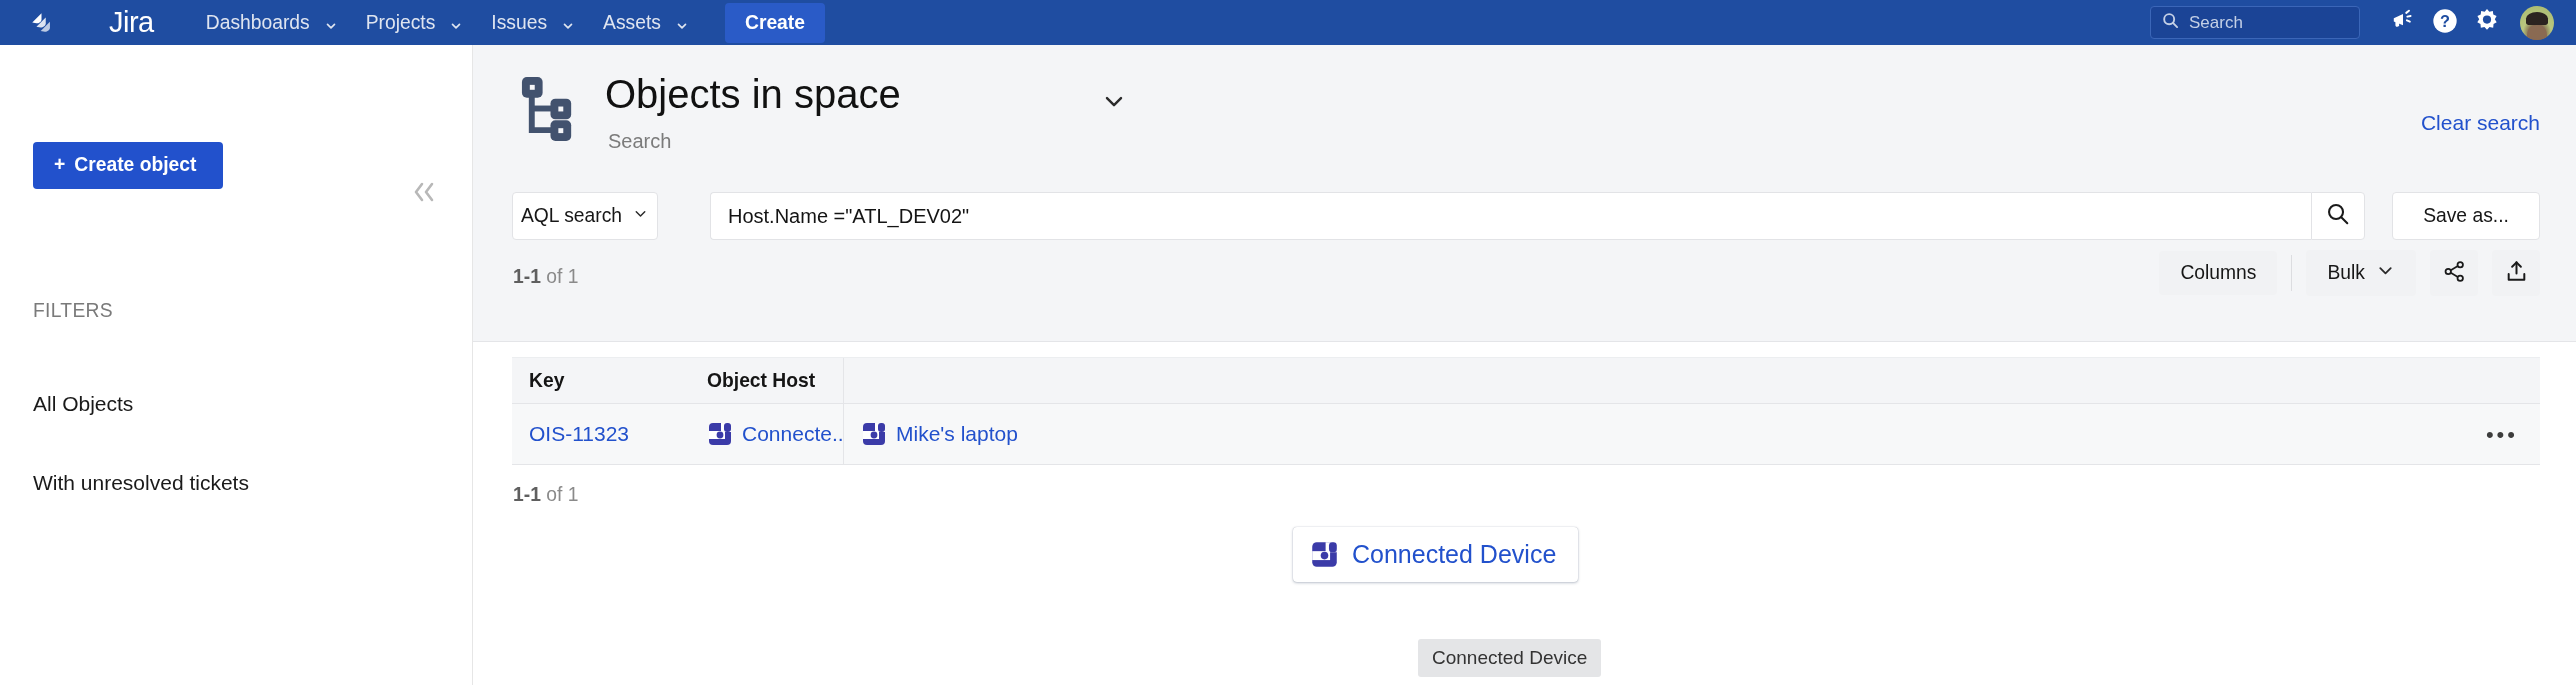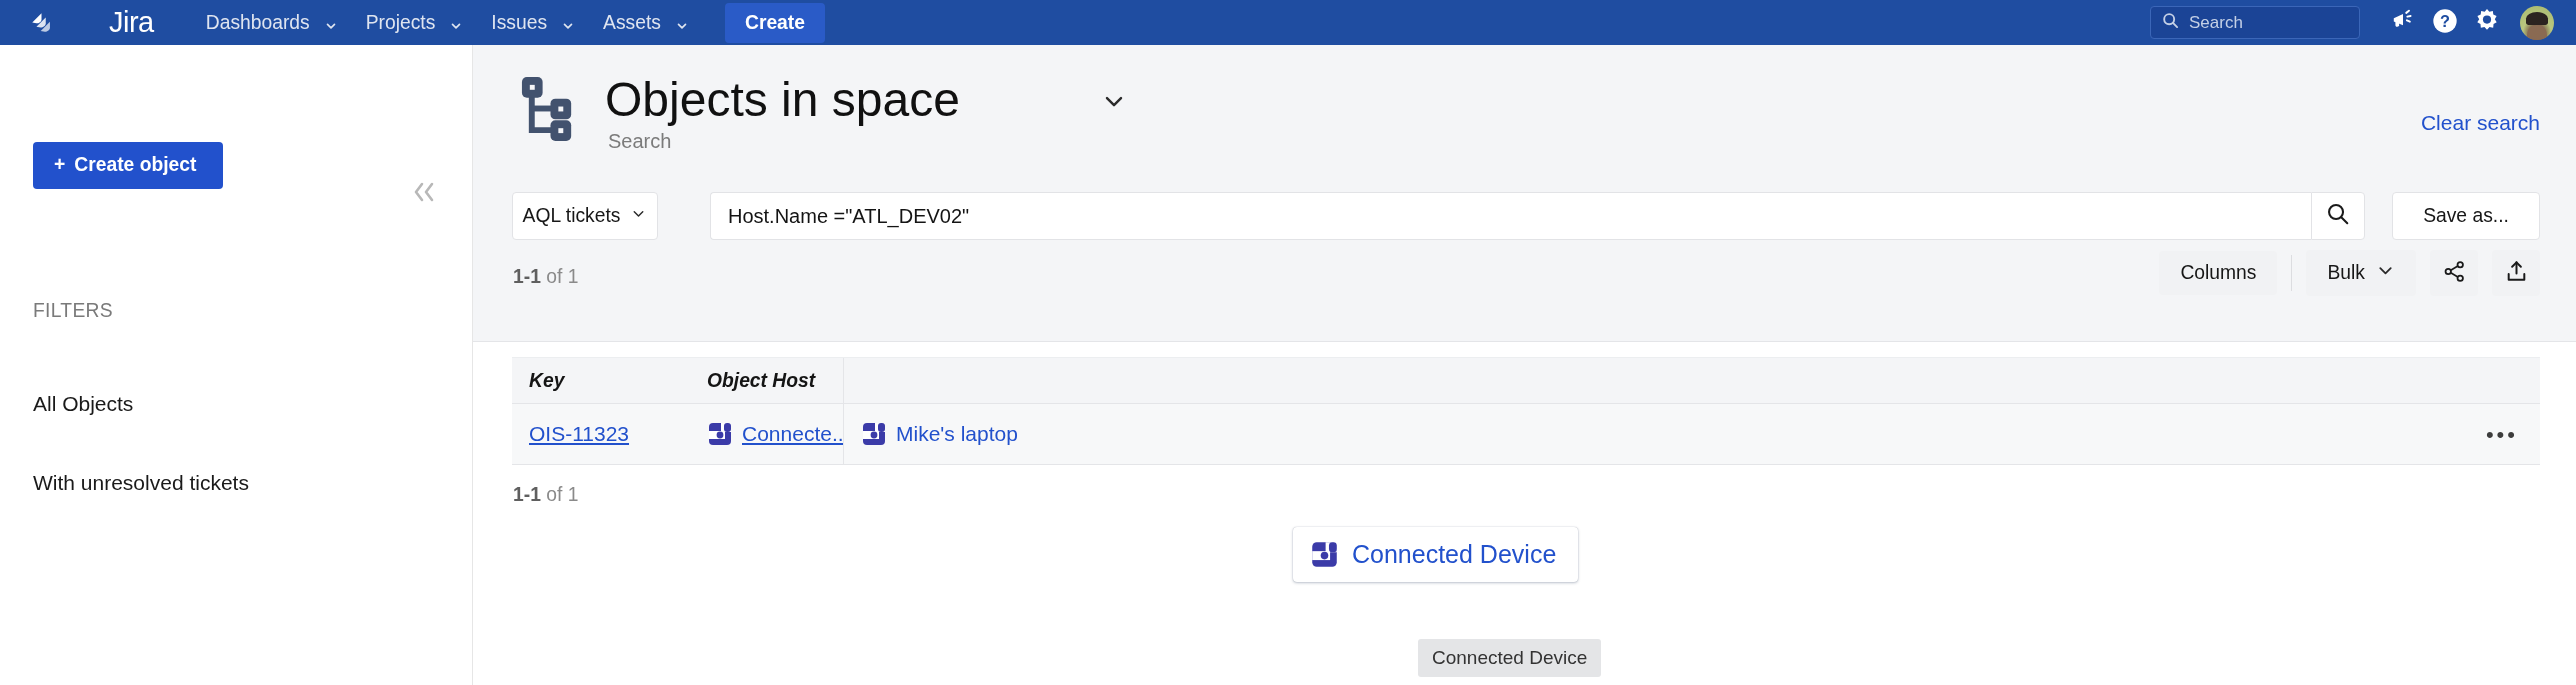--- a/index.html
+++ b/index.html
@@ -94,21 +94,21 @@
   #main { flex:1; position:relative; background:#fff; min-width:0; }
   #main-head {
     background:#f4f5f7; height: 297px; width:100%;
     position:relative; border-bottom:1px solid #e4e5e8;
   }
 
   .schema-icon { position:absolute; left:45px; top: 28px; width:63px; height:71px; }
 
   #page-title {
     position:absolute; left: 132px; top: 27px;
-    font-size: 48px; color:#111; font-weight:400; white-space:nowrap;
+    font-size: 40px; color:#111; font-weight:400; white-space:nowrap;
   }
   #title-caret { position:absolute; left: 627px; top: 42px; cursor:pointer; }
   #page-sub {
     position:absolute; left: 135px; top: 85px;
     color:#7b7b7b; font-size: 20px;
   }
   #clear-search {
     position:absolute; right: 36px; top: 38px;
     color:#2251cc; font-size: 21px; cursor:pointer; white-space:nowrap;margin-top:28px;
   }
@@ -163,31 +163,31 @@
     margin-left: 14px;
   }
 
   
   #table { position:absolute; left:39px; right:36px; top: 312px; }
   .trow { display:flex; align-items:center; }
   #thead {
     height: 47px; background:#f4f5f7; border-bottom:1px solid #e4e5e8;
     border-top:1px solid #eceef0;
   }
-  #thead .cell { font-weight:700; font-size: 19.3px; color:#151515;font-style:italic; }
+  #thead .cell { font-weight:700; font-size: 19.3px; color:#151515; }
   #tbody-row {
     height: 61px; background:#f7f8f9; border-bottom:1px solid #e4e5e8; position:relative;
   }
   .cell { padding-left: 17px; white-space:nowrap; overflow:hidden; flex:none; }
   .col-key { width: 178px; }
   .col-type { width: 154px; border-right:1px solid #e4e5e8; height:100%; display:flex; align-items:center; }
   #thead .col-type { border-right:1px solid #e4e5e8; }
   .col-label { flex:1; display:flex; align-items:center; }
   .link { color:#2251cc; font-size: 21px; }
-  .link-u { text-decoration: underline; cursor:pointer;text-align:center; }
+  .link-u { cursor:pointer;text-align:center; }
   .obj-cell { display:flex; align-items:center; gap: 9px; }
   #row-more {
     position:absolute; right: 22px; top: 50%; transform:translateY(-50%);
     letter-spacing: 3px; color:#3d3d3d; font-size: 22px; cursor:pointer; line-height: 0.5;
   }
   #count-bot {
     position:absolute; left:40px; top: 439px; font-size: 19.3px; color:#8a8a8a;
   }
   #count-bot b { color:#5f5f5f; }
 
@@ -349,21 +349,21 @@
       <div id="title-caret">
         <svg width="28" height="28" viewBox="0 0 24 24">
             <path d="M6 9.5 L12 15.5 L18 9.5" stroke="#2b2b2b" stroke-width="2.1" fill="none" stroke-linecap="round" stroke-linejoin="round"></path>
           </svg>
       </div>
       <div id="page-sub">Search</div>
       <div id="clear-search">Clear search</div>
 
       <div id="search-row">
         <div id="aql-select">
-          <span>AQL tickets</span>
+          <span>AQL search</span>
           <span>
             <svg width="17" height="17" viewBox="0 0 20 20">
                 <path d="M5 8 L10 13 L15 8" stroke="#2b2b2b" stroke-width="1.7" fill="none" stroke-linecap="round" stroke-linejoin="round"></path>
               </svg>
           </span>
         </div>
 
         <div id="aql-input-wrap">
           <div id="aql-input" title="Search for objects">Host.Name ="ATL_DEV02"</div>
           <div id="aql-go">

